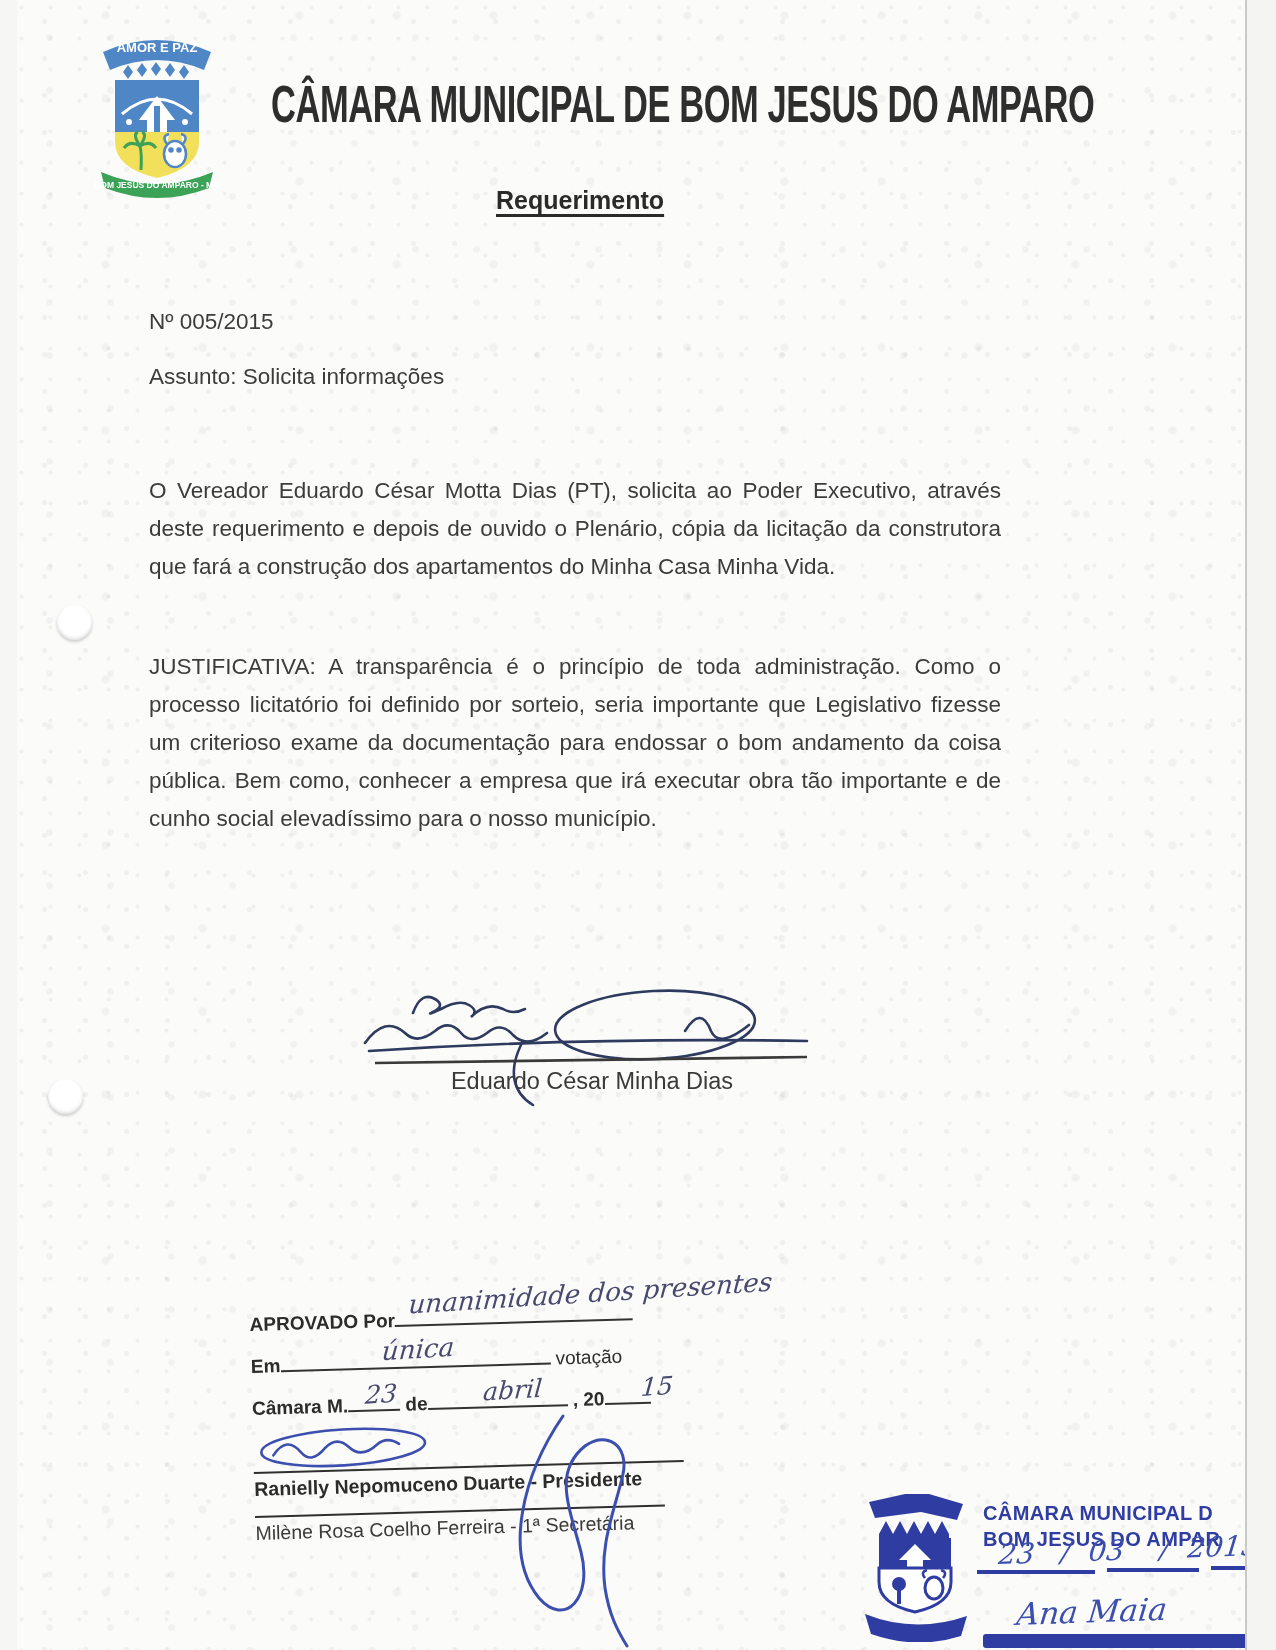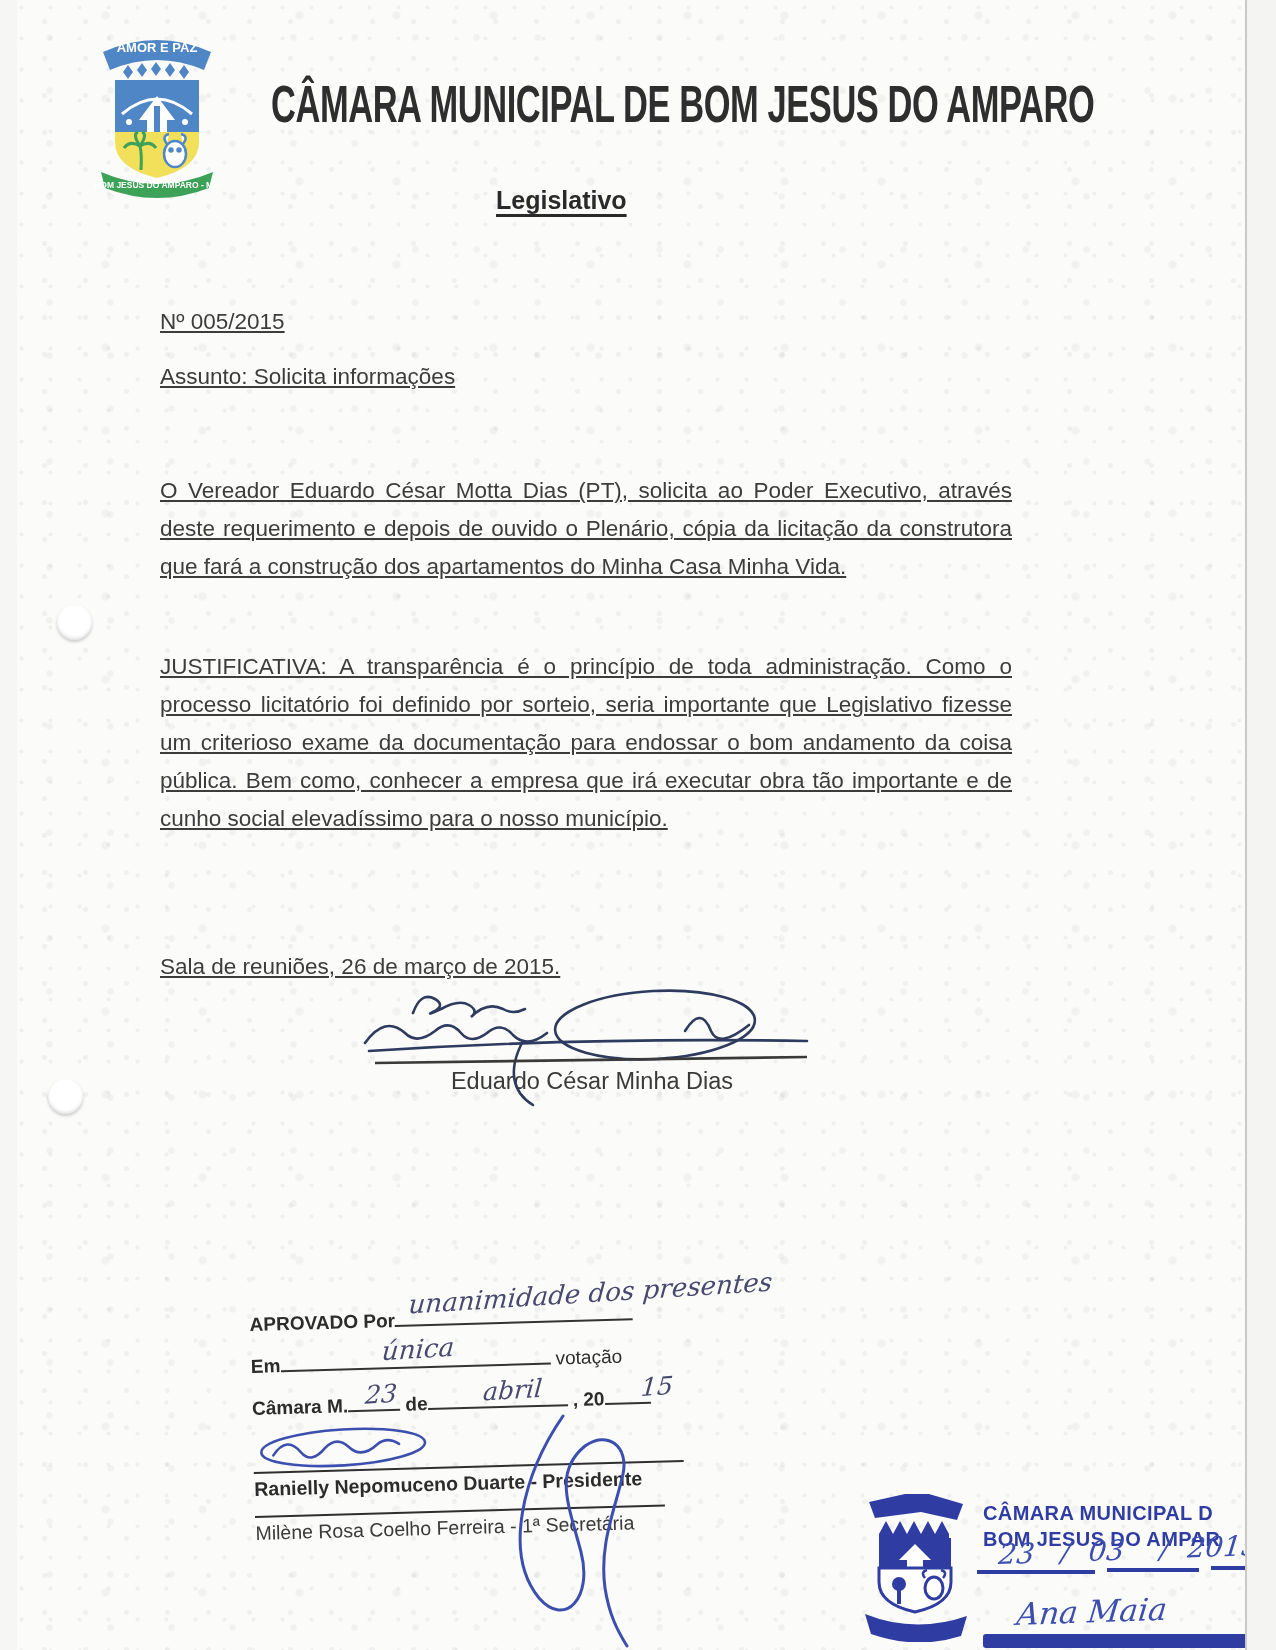--- a/index.html
+++ b/index.html
@@ -20,21 +20,21 @@
   }
   .yellow-strip{position:absolute;top:0;left:1259px;width:7px;height:1650px;background:#d8d07e;}
   .hole{position:absolute;width:35px;height:35px;border-radius:50%;background:#ffffff;
     box-shadow:0 2px 3px rgba(120,120,125,.35), inset 0 -2px 3px rgba(150,150,155,.25);}
   
   .title{position:absolute;left:254px;top:74px;font-weight:bold;font-size:42px;color:#2e2e2e;
     letter-spacing:-.5px;white-space:nowrap;transform:scale(.82,1.25);transform-origin:left top;}
   .doc-heading{position:absolute;left:479px;top:186px;font-size:25px;font-weight:bold;color:#2a2a2a;
     text-decoration:underline;text-underline-offset:5px;text-decoration-thickness:2.5px;}
   
-  .bodytext{position:absolute;left:143px;width:852px;font-size:22.5px;line-height:38px;color:#3c3c3c;text-decoration:underline;}
+  .bodytext{position:absolute;left:132px;width:852px;font-size:22.5px;line-height:38px;color:#3c3c3c;}
   .just{text-align:justify;text-align-last:left;}
   
   .sig-svg{position:absolute;left:338px;top:983px;z-index:3;}
   .signer-name{position:absolute;left:355px;top:1068px;width:440px;text-align:center;font-size:23.5px;color:#3a3a3a;}
   .signer-role{position:absolute;left:355px;top:1104px;width:440px;text-align:center;font-size:23.5px;color:#3a3a3a;}
   
   #approval{position:absolute;left:232px;top:1300px;width:600px;height:260px;transform:rotate(-1.6deg);
     transform-origin:left top;color:#2c2c2c;font-size:19px;}
   #approval .row{position:absolute;left:0;white-space:nowrap;}
   .uline{display:inline-block;border-bottom:2px solid #333;vertical-align:baseline;}
@@ -93,27 +93,26 @@
         <circle cx="82" cy="128" r="1.5" fill="#4f86c5"></circle>
           <circle cx="90" cy="128" r="1.5" fill="#4f86c5"></circle>
       </g>
 
       <path d="M12,150 Q68,174 124,150 L120,166 Q68,186 16,166 Z" fill="#3ba257"></path>
       <text x="68" y="166" text-anchor="middle" font-size="8.5" font-weight="bold" fill="#ffffff" font-family="Liberation Sans, sans-serif">BOM JESUS DO AMPARO - MG</text>
     </svg>
 
     <div class="title">CÂMARA MUNICIPAL DE BOM JESUS DO AMPARO</div>
 
-    <div class="doc-heading">Legislativo</div>
+    <div class="doc-heading">Requerimento</div>
 
     <div class="bodytext" style="top:303px;">Nº 005/2015</div>
     <div class="bodytext" style="top:358px;">Assunto: Solicita informações</div>
     <div class="bodytext just" style="top:472px;">O Vereador Eduardo César Motta Dias (PT), solicita ao Poder Executivo, através deste requerimento e depois de ouvido o Plenário, cópia da licitação da construtora que fará a construção dos apartamentos do Minha Casa Minha Vida.</div>
     <div class="bodytext just" style="top:648px;">JUSTIFICATIVA: A transparência é o princípio de toda administração. Como o processo licitatório foi definido por sorteio, seria importante que Legislativo fizesse um criterioso exame da documentação para endossar o bom andamento da coisa pública. Bem como, conhecer a empresa que irá executar obra tão importante e de cunho social elevadíssimo para o nosso município.</div>
-    <div class="bodytext" style="top:948px;">Sala de reuniões, 26 de março de 2015.</div>
 
     <svg class="sig-svg" width="470" height="130" viewBox="0 0 470 130">
       <g fill="none" stroke="#2e3a5e" stroke-width="2.6" stroke-linecap="round">
         <path d="M58,30 q8,-22 22,-14 q10,6 0,12 q-12,6 6,-2 q18,-10 28,-4 q10,6 2,12 q16,-16 32,-8 q10,6 22,0"></path>
         <path d="M10,60 q20,-28 40,-10 q12,12 30,-2 q14,-12 26,2 q10,12 26,0 q14,-12 26,2 q14,14 34,-2"></path>
         <ellipse cx="300" cy="42" rx="100" ry="34" transform="rotate(-3 300 42)"></ellipse>
         <path d="M330,48 q16,-26 26,0 q8,18 38,-6"></path>
         <path d="M14,68 Q230,54 452,58"></path>
         <path d="M168,58 C152,88 158,110 178,122"></path>
       </g>

